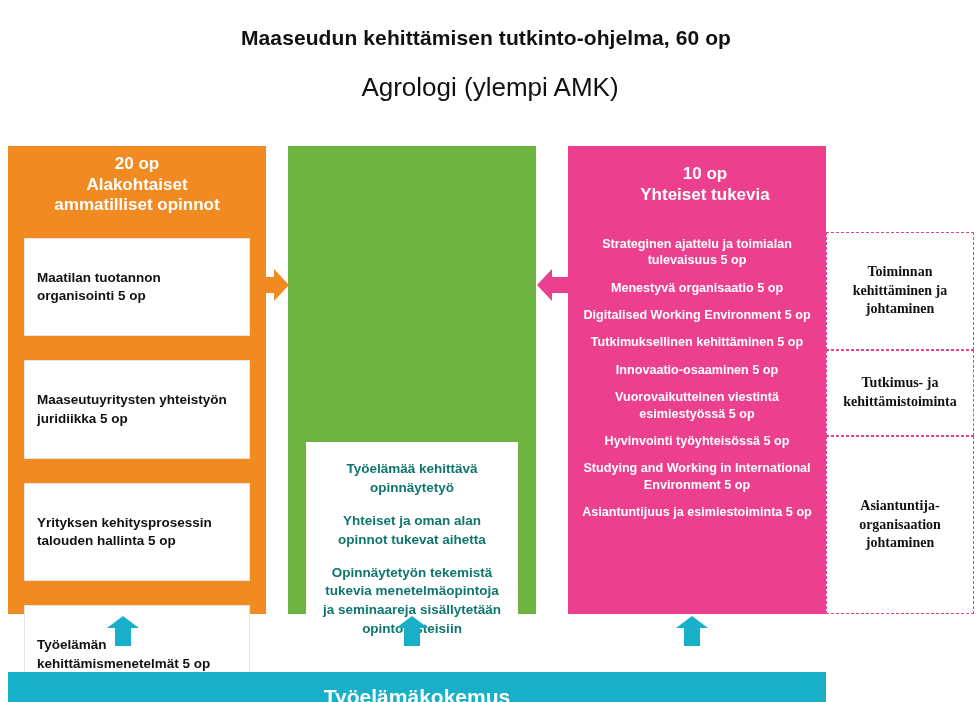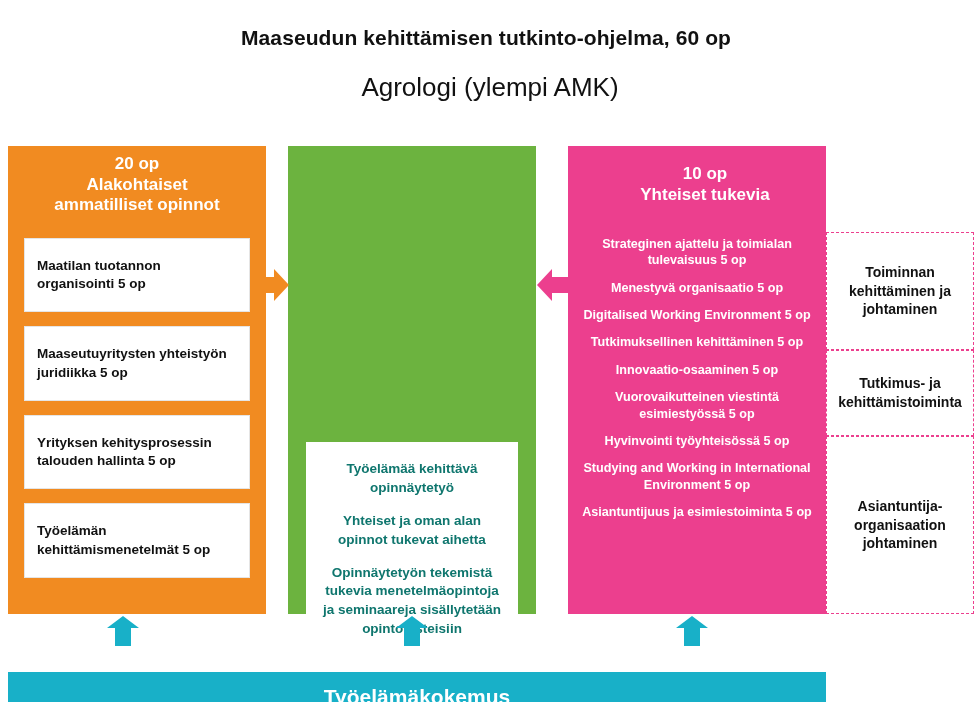--- a/index.html
+++ b/index.html
@@ -76,22 +76,22 @@
     left: 0;
     top: 78px;
     width: 258px;
     bottom: 0;
     padding: 14px 16px 0 16px;
     box-sizing: border-box;
   }
   .orange-item {
     background: #ffffff;
     border: 1px solid #e5e5e5;
-    margin-bottom: 14px;
-    padding: 18px 12px;
+    margin-bottom: 24px;
+    padding: 30px 12px;
     font-size: 13.5px;
     font-weight: bold;
     color: #111111;
     line-height: 1.35;
     box-sizing: border-box;
     min-height: 62px;
     display: flex;
     align-items: center;
   }
 
@@ -178,20 +178,21 @@
     box-sizing: border-box;
     display: flex;
     align-items: center;
     justify-content: center;
     text-align: center;
     font-size: 14px;
     font-weight: bold;
     color: #111111;
     line-height: 1.35;
     background: transparent;
+    font-family: Liberation Serif, serif;
   }
   #dash-1 { left: 826px; top: 232px; width: 148px; height: 118px; }
   #dash-2 { left: 826px; top: 350px; width: 148px; height: 86px; }
   #dash-3 { left: 826px; top: 436px; width: 148px; height: 178px; }
 
   
   #bottom-bar {
     position: absolute;
     left: 8px;
     top: 648px;

